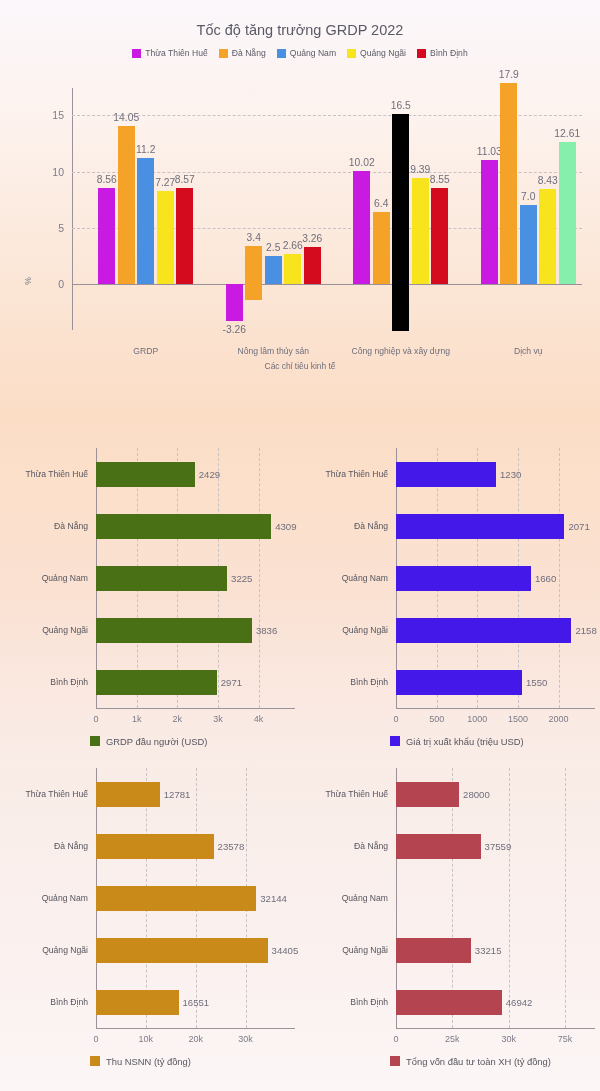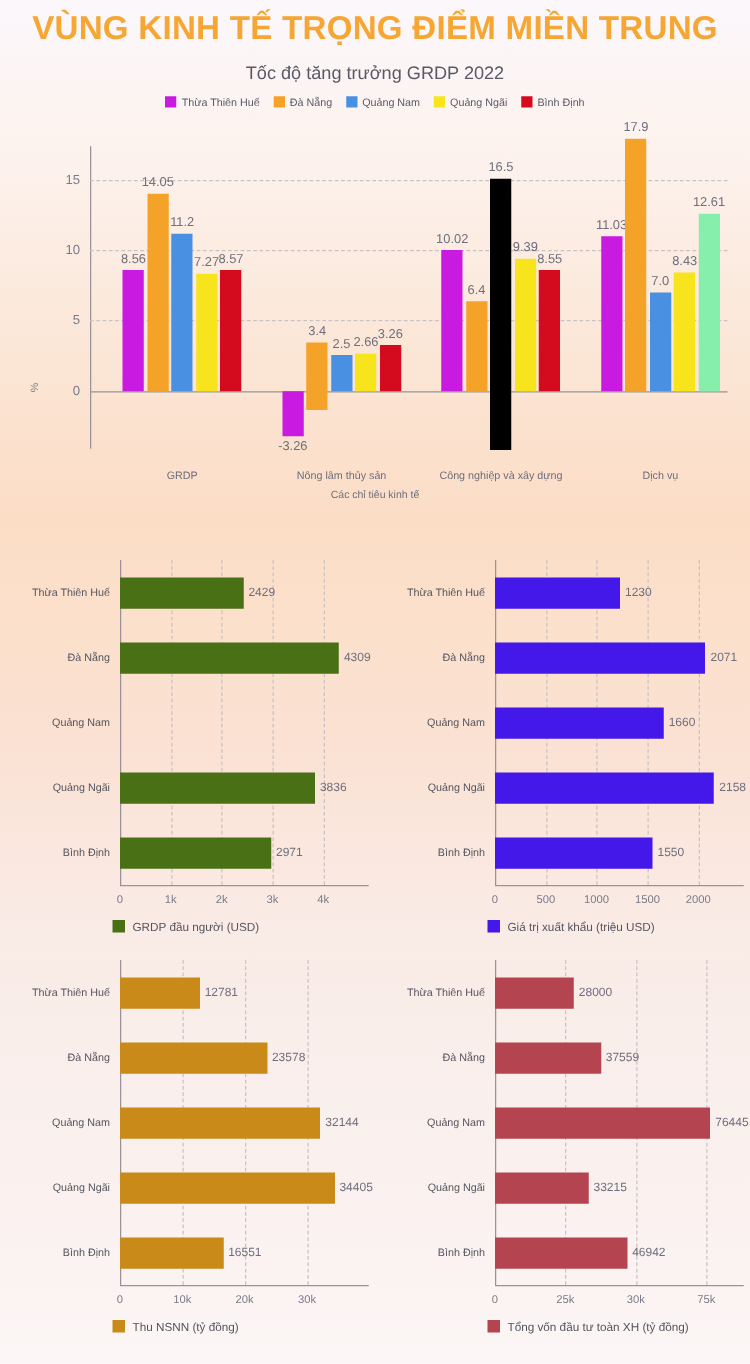--- a/index.html
+++ b/index.html
@@ -158,21 +158,20 @@
     font-size: 9.4px;
     color: #55555f;
     white-space: nowrap;
   }
   .h-legend .leg-sw { width: 10px; height: 10px; }
 </style>
 </head>
 <body>
 
 <div id="header">
-  <div id="main-title">VÙNG KINH TẾ TRỌNG ĐIỂM MIỀN TRUNG</div>
   <div id="chart-title">Tốc độ tăng trưởng GRDP 2022</div>
   <div id="main-legend">
       <div class="leg-item">
         <span class="leg-sw" style="background: rgb(200, 26, 224);"></span>
         <span>Thừa Thiên Huế</span>
       </div>
       <div class="leg-item">
         <span class="leg-sw" style="background: rgb(245, 162, 40);"></span>
         <span>Đà Nẵng</span>
       </div>
@@ -279,20 +278,23 @@
     <div class="h-axis-y" style="left: 96px; top: 28px; height: 260px;"></div>
     <div class="h-ylabel" style="top: 54px; right: 212px;">Thừa Thiên Huế</div>
     <div class="h-bar" style="left: 96px; top: 41.5px; width: 98.7441px; height: 25px; background: rgb(74, 112, 22);">
       <span class="h-vlabel">2429</span>
     </div>
     <div class="h-ylabel" style="top: 106px; right: 212px;">Đà Nẵng</div>
     <div class="h-bar" style="left: 96px; top: 93.5px; width: 175.17px; height: 25px; background: rgb(74, 112, 22);">
       <span class="h-vlabel">4309</span>
     </div>
     <div class="h-ylabel" style="top: 158px; right: 212px;">Quảng Nam</div>
+    <div class="h-bar" style="left: 96px; top: 145.5px; width: 131.103px; height: 25px; background: rgb(74, 112, 22);">
+      <span class="h-vlabel">3225</span>
+    </div>
     <div class="h-ylabel" style="top: 210px; right: 212px;">Quảng Ngãi</div>
     <div class="h-bar" style="left: 96px; top: 197.5px; width: 155.942px; height: 25px; background: rgb(74, 112, 22);">
       <span class="h-vlabel">3836</span>
     </div>
     <div class="h-ylabel" style="top: 262px; right: 212px;">Bình Định</div>
     <div class="h-bar" style="left: 96px; top: 249.5px; width: 120.778px; height: 25px; background: rgb(74, 112, 22);">
       <span class="h-vlabel">2971</span>
     </div>
     <div class="h-xtick" style="left: 96px; top: 294px;">0</div>
     <div class="h-xtick" style="left: 136.652px; top: 294px;">1k</div>
@@ -384,23 +386,20 @@
     <div class="h-axis-y" style="left: 96px; top: 28px; height: 260px;"></div>
     <div class="h-ylabel" style="top: 54px; right: 212px;">Thừa Thiên Huế</div>
     <div class="h-bar" style="left: 96px; top: 41.5px; width: 63.0843px; height: 25px; background: rgb(180, 69, 80);">
       <span class="h-vlabel">28000</span>
     </div>
     <div class="h-ylabel" style="top: 106px; right: 212px;">Đà Nẵng</div>
     <div class="h-bar" style="left: 96px; top: 93.5px; width: 84.6209px; height: 25px; background: rgb(180, 69, 80);">
       <span class="h-vlabel">37559</span>
     </div>
     <div class="h-ylabel" style="top: 158px; right: 212px;">Quảng Nam</div>
-    <div class="h-bar" style="left: 96px; top: 145.5px; width: 172.232px; height: 25px; background: rgb(180, 69, 80);">
-      <span class="h-vlabel">76445</span>
-    </div>
     <div class="h-ylabel" style="top: 210px; right: 212px;">Quảng Ngãi</div>
     <div class="h-bar" style="left: 96px; top: 197.5px; width: 74.8338px; height: 25px; background: rgb(180, 69, 80);">
       <span class="h-vlabel">33215</span>
     </div>
     <div class="h-ylabel" style="top: 262px; right: 212px;">Bình Định</div>
     <div class="h-bar" style="left: 96px; top: 249.5px; width: 105.761px; height: 25px; background: rgb(180, 69, 80);">
       <span class="h-vlabel">46942</span>
     </div>
     <div class="h-xtick" style="left: 96px; top: 294px;">0</div>
     <div class="h-xtick" style="left: 152.325px; top: 294px;">25k</div>

